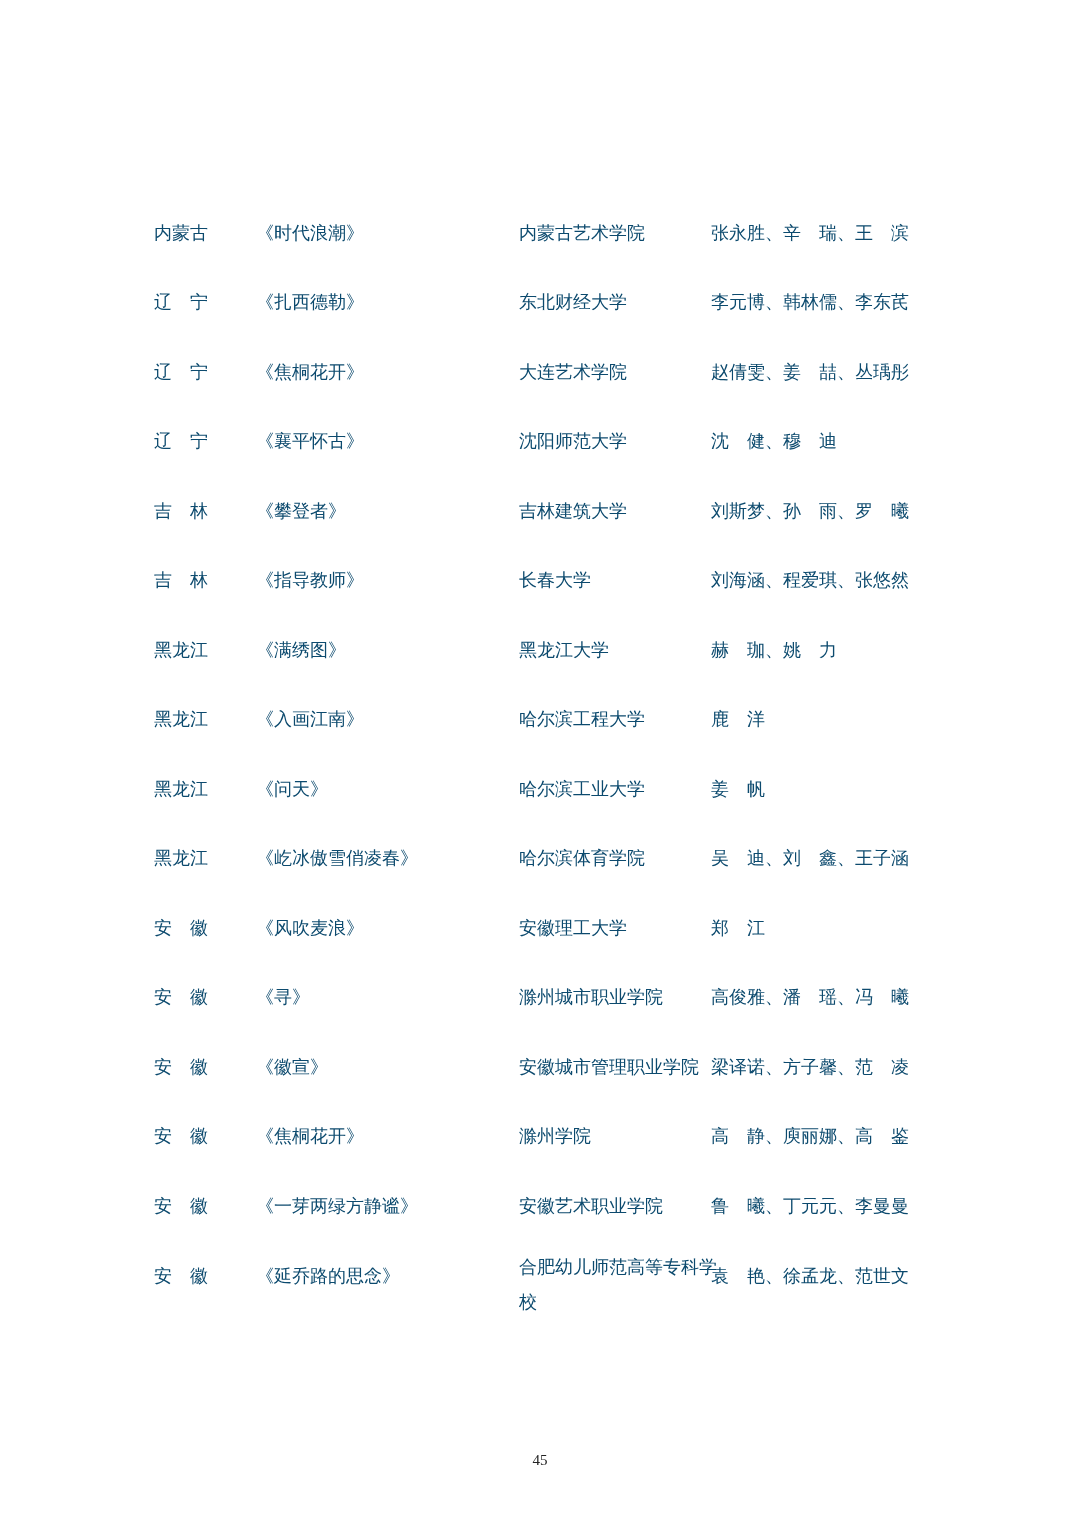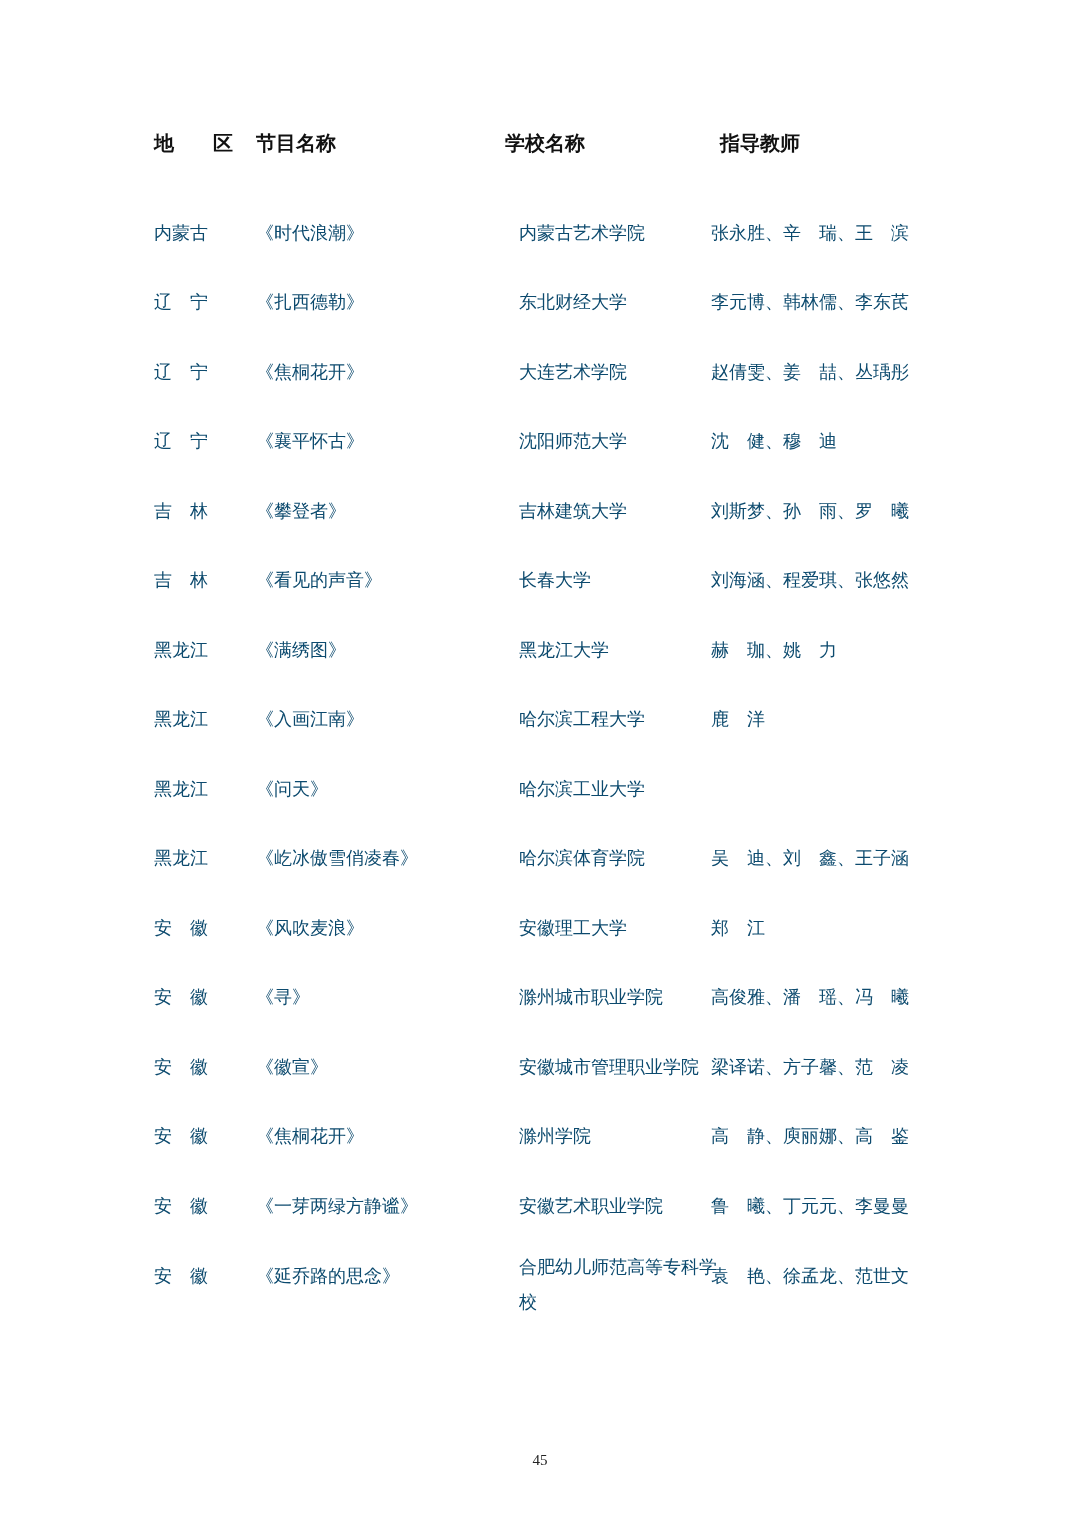--- a/index.html
+++ b/index.html
@@ -22,26 +22,20 @@
   .c-school.wrap { white-space:normal; line-height:35px; top:-7px; width:205px; }
   .c-teacher { left:711px; width:215px; }
   .pagenum { position:absolute; top:1408px; left:0; width:1080px; text-align:center;
              font-family:"Liberation Serif",serif; font-size:15px; color:#222;margin-top:44px; }
 </style>
 </head>
 <body>
 
 <div class="page">
 
-  <div class="header">
-    <span class="h-region">地 区</span>
-    <span class="h-program">节目名称</span>
-    <span class="h-school">学校名称</span>
-    <span class="h-teacher">指导教师</span>
-  </div>
 
   <div class="rows">
     <div class="row" style="top:213px">
       <span class="cell c-region">内蒙古</span>
       <span class="cell c-program">《时代浪潮》</span>
       <span class="cell c-school">内蒙古艺术学院</span>
       <span class="cell c-teacher">张永胜、辛　瑞、王　滨</span>
     </div>
     <div class="row" style="top:282px">
       <span class="cell c-region">辽　宁</span>
@@ -62,40 +56,41 @@
       <span class="cell c-teacher">沈　健、穆　迪</span>
     </div>
     <div class="row" style="top:491px">
       <span class="cell c-region">吉　林</span>
       <span class="cell c-program">《攀登者》</span>
       <span class="cell c-school">吉林建筑大学</span>
       <span class="cell c-teacher">刘斯梦、孙　雨、罗　曦</span>
     </div>
     <div class="row" style="top:560px">
       <span class="cell c-region">吉　林</span>
-      <span class="cell c-program">《看见的声音》</span>
+      <span class="cell c-program">《指导教师》</span>
       <span class="cell c-school">长春大学</span>
       <span class="cell c-teacher">刘海涵、程爱琪、张悠然</span>
     </div>
     <div class="row" style="top:630px">
       <span class="cell c-region">黑龙江</span>
       <span class="cell c-program">《满绣图》</span>
       <span class="cell c-school">黑龙江大学</span>
       <span class="cell c-teacher">赫　珈、姚　力</span>
     </div>
     <div class="row" style="top:699px">
       <span class="cell c-region">黑龙江</span>
       <span class="cell c-program">《入画江南》</span>
       <span class="cell c-school">哈尔滨工程大学</span>
       <span class="cell c-teacher">鹿　洋</span>
     </div>
     <div class="row" style="top:769px">
       <span class="cell c-region">黑龙江</span>
       <span class="cell c-program">《问天》</span>
       <span class="cell c-school">哈尔滨工业大学</span>
+      <span class="cell c-teacher">姜　帆</span>
     </div>
     <div class="row" style="top:838px">
       <span class="cell c-region">黑龙江</span>
       <span class="cell c-program">《屹冰傲雪俏凌春》</span>
       <span class="cell c-school">哈尔滨体育学院</span>
       <span class="cell c-teacher">吴　迪、刘　鑫、王子涵</span>
     </div>
     <div class="row" style="top:908px">
       <span class="cell c-region">安　徽</span>
       <span class="cell c-program">《风吹麦浪》</span>

